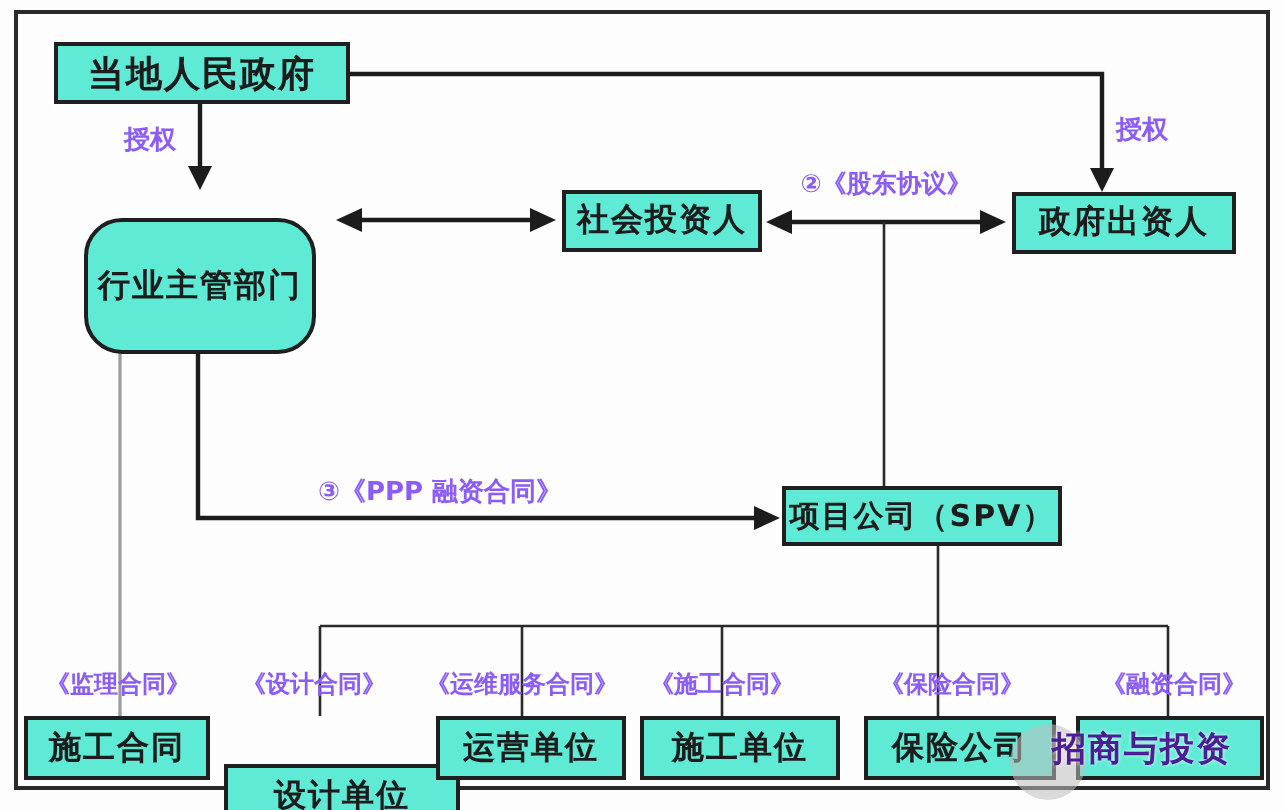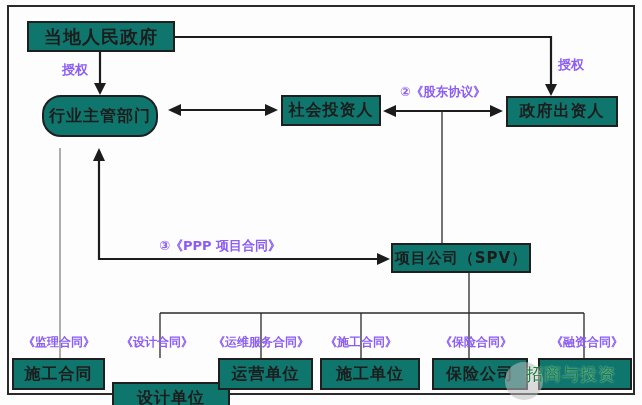--- a/index.html
+++ b/index.html
@@ -7,36 +7,36 @@
     position:relative;width:642px;height:405px;background:#fdfdfd;
     font-family:"DejaVu Sans","Liberation Sans",sans-serif;
     overflow:hidden;color:#1c1c1c;
   }
   .outer-border{
     position:absolute;left:7px;top:5px;width:628px;height:390px;
     border:2px solid #2a2a2a;box-sizing:border-box;background:transparent;
   }
   svg.wires{position:absolute;left:0;top:0;width:642px;height:405px;z-index:1;}
   .node{
-    position:absolute;background:#0f766e;border:2px solid #1f1f1f;box-sizing:border-box;
+    position:absolute;background:#5eead4;border:2px solid #1f1f1f;box-sizing:border-box;
     display:flex;align-items:center;justify-content:center;
     font-weight:bold;z-index:2;white-space:nowrap;letter-spacing:1px;
   }
   .lbl{
     position:absolute;z-index:2;font-weight:bold;text-align:center;
     white-space:nowrap;color:#8b5cf6;
   }
   .lbl-sm{font-size:12px;}
   .wm-circle{
     position:absolute;left:505px;top:362px;width:38px;height:38px;border-radius:50%;
     background:#bdbdbd;opacity:.55;z-index:3;
   }
   .wm-text{
     position:absolute;left:526px;top:363px;z-index:4;
-    font-size:17px;font-weight:normal;color:#15803d;letter-spacing:1px;
+    font-size:17px;font-weight:bold;color:#4c1d95;letter-spacing:1px;
     text-shadow:0 0 2px rgba(255,255,255,.8);white-space:nowrap;
   }
 </style>
 </head>
 <body>
 
 <div class="stage">
 
   <div class="outer-border"></div>
 
@@ -68,32 +68,32 @@
     <line x1="160" y1="313" x2="584" y2="313" stroke="#2a2a2a" stroke-width="1.3"></line>
     <line x1="160" y1="313" x2="160" y2="358" stroke="#2a2a2a" stroke-width="1.3"></line>
     <line x1="261" y1="313" x2="261" y2="358" stroke="#2a2a2a" stroke-width="1.3"></line>
     <line x1="361" y1="313" x2="361" y2="358" stroke="#2a2a2a" stroke-width="1.3"></line>
     <line x1="469" y1="313" x2="469" y2="358" stroke="#2a2a2a" stroke-width="1.3"></line>
     <line x1="584" y1="313" x2="584" y2="358" stroke="#2a2a2a" stroke-width="1.3"></line>
   </svg>
 
   <div class="node" style="left:27px;top:21px;width:148px;height:31px;font-size:18px;">当地人民政府</div>
 
-  <div class="node" style="left:42px;top:95px;width:116px;height:42px;font-size:16px;border-radius:19px;">行业主管部门</div>
+  <div class="node" style="left:42px;top:109px;width:116px;height:68px;font-size:16px;border-radius:19px;">行业主管部门</div>
 
   <div class="node" style="left:281px;top:95px;width:100px;height:31px;font-size:16px;">社会投资人</div>
 
   <div class="node" style="left:506px;top:96px;width:112px;height:31px;font-size:16px;">政府出资人</div>
 
   <div class="node" style="left:391px;top:243px;width:140px;height:30px;font-size:15px;">项目公司（SPV）</div>
 
   <div class="lbl" style="left:56px;top:61px;width:38px;font-size:13px;">授权</div>
   <div class="lbl" style="left:552px;top:56px;width:38px;font-size:13px;">授权</div>
   <div class="lbl" style="left:393px;top:84px;width:100px;font-size:12.5px;">②《股东协议》</div>
-  <div class="lbl" style="left:150px;top:237px;width:140px;font-size:13px;">③《PPP 项目合同》</div>
+  <div class="lbl" style="left:150px;top:237px;width:140px;font-size:13px;">③《PPP 融资合同》</div>
 
   <div class="lbl lbl-sm" style="left:19px;top:334px;width:80px;">《监理合同》</div>
   <div class="lbl lbl-sm" style="left:117px;top:334px;width:80px;">《设计合同》</div>
   <div class="lbl lbl-sm" style="left:208px;top:334px;width:106px;">《运维服务合同》</div>
   <div class="lbl lbl-sm" style="left:321px;top:334px;width:80px;">《施工合同》</div>
   <div class="lbl lbl-sm" style="left:436px;top:334px;width:80px;">《保险合同》</div>
   <div class="lbl lbl-sm" style="left:547px;top:334px;width:80px;">《融资合同》</div>
 
   <div class="node" style="left:12px;top:358px;width:93px;height:32px;font-size:16px;">施工合同</div>
   <div class="node" style="left:112px;top:358px;width:118px;height:32px;font-size:16px;margin-top:24px;">设计单位</div>

